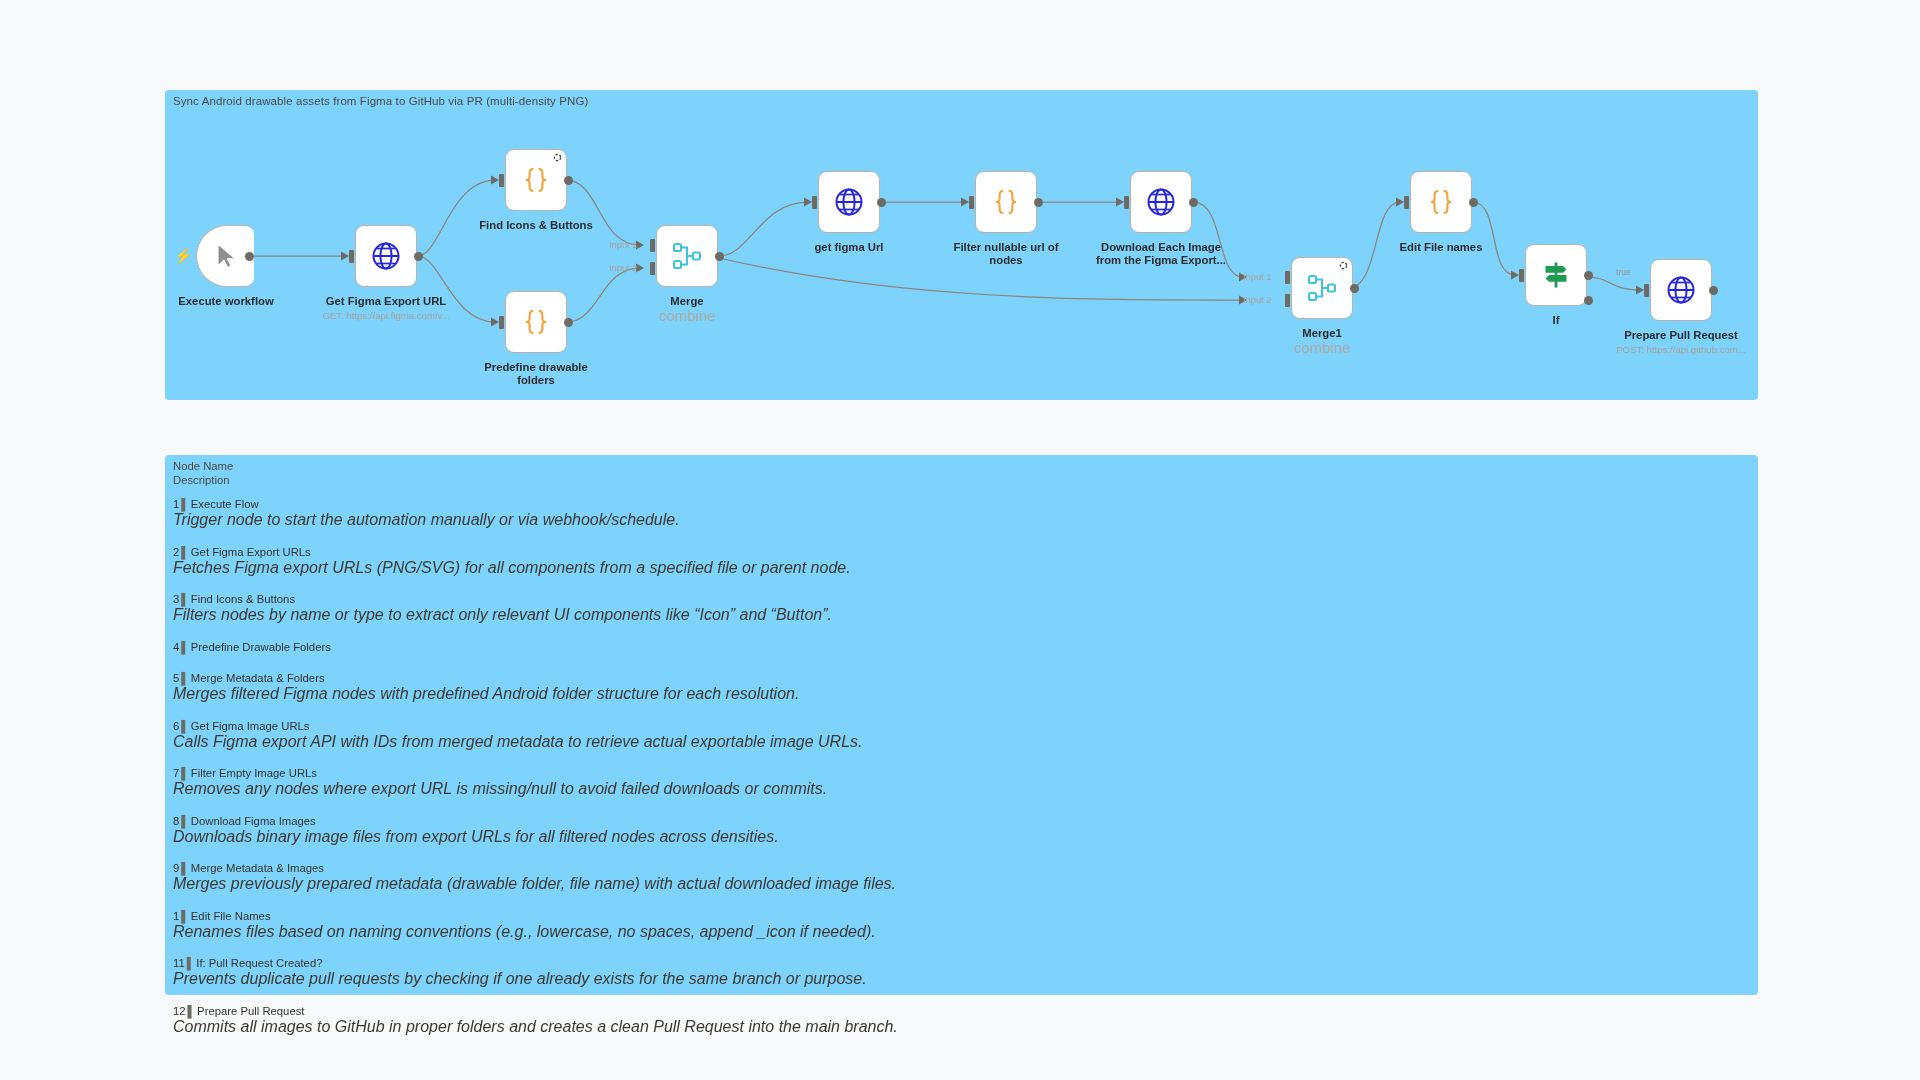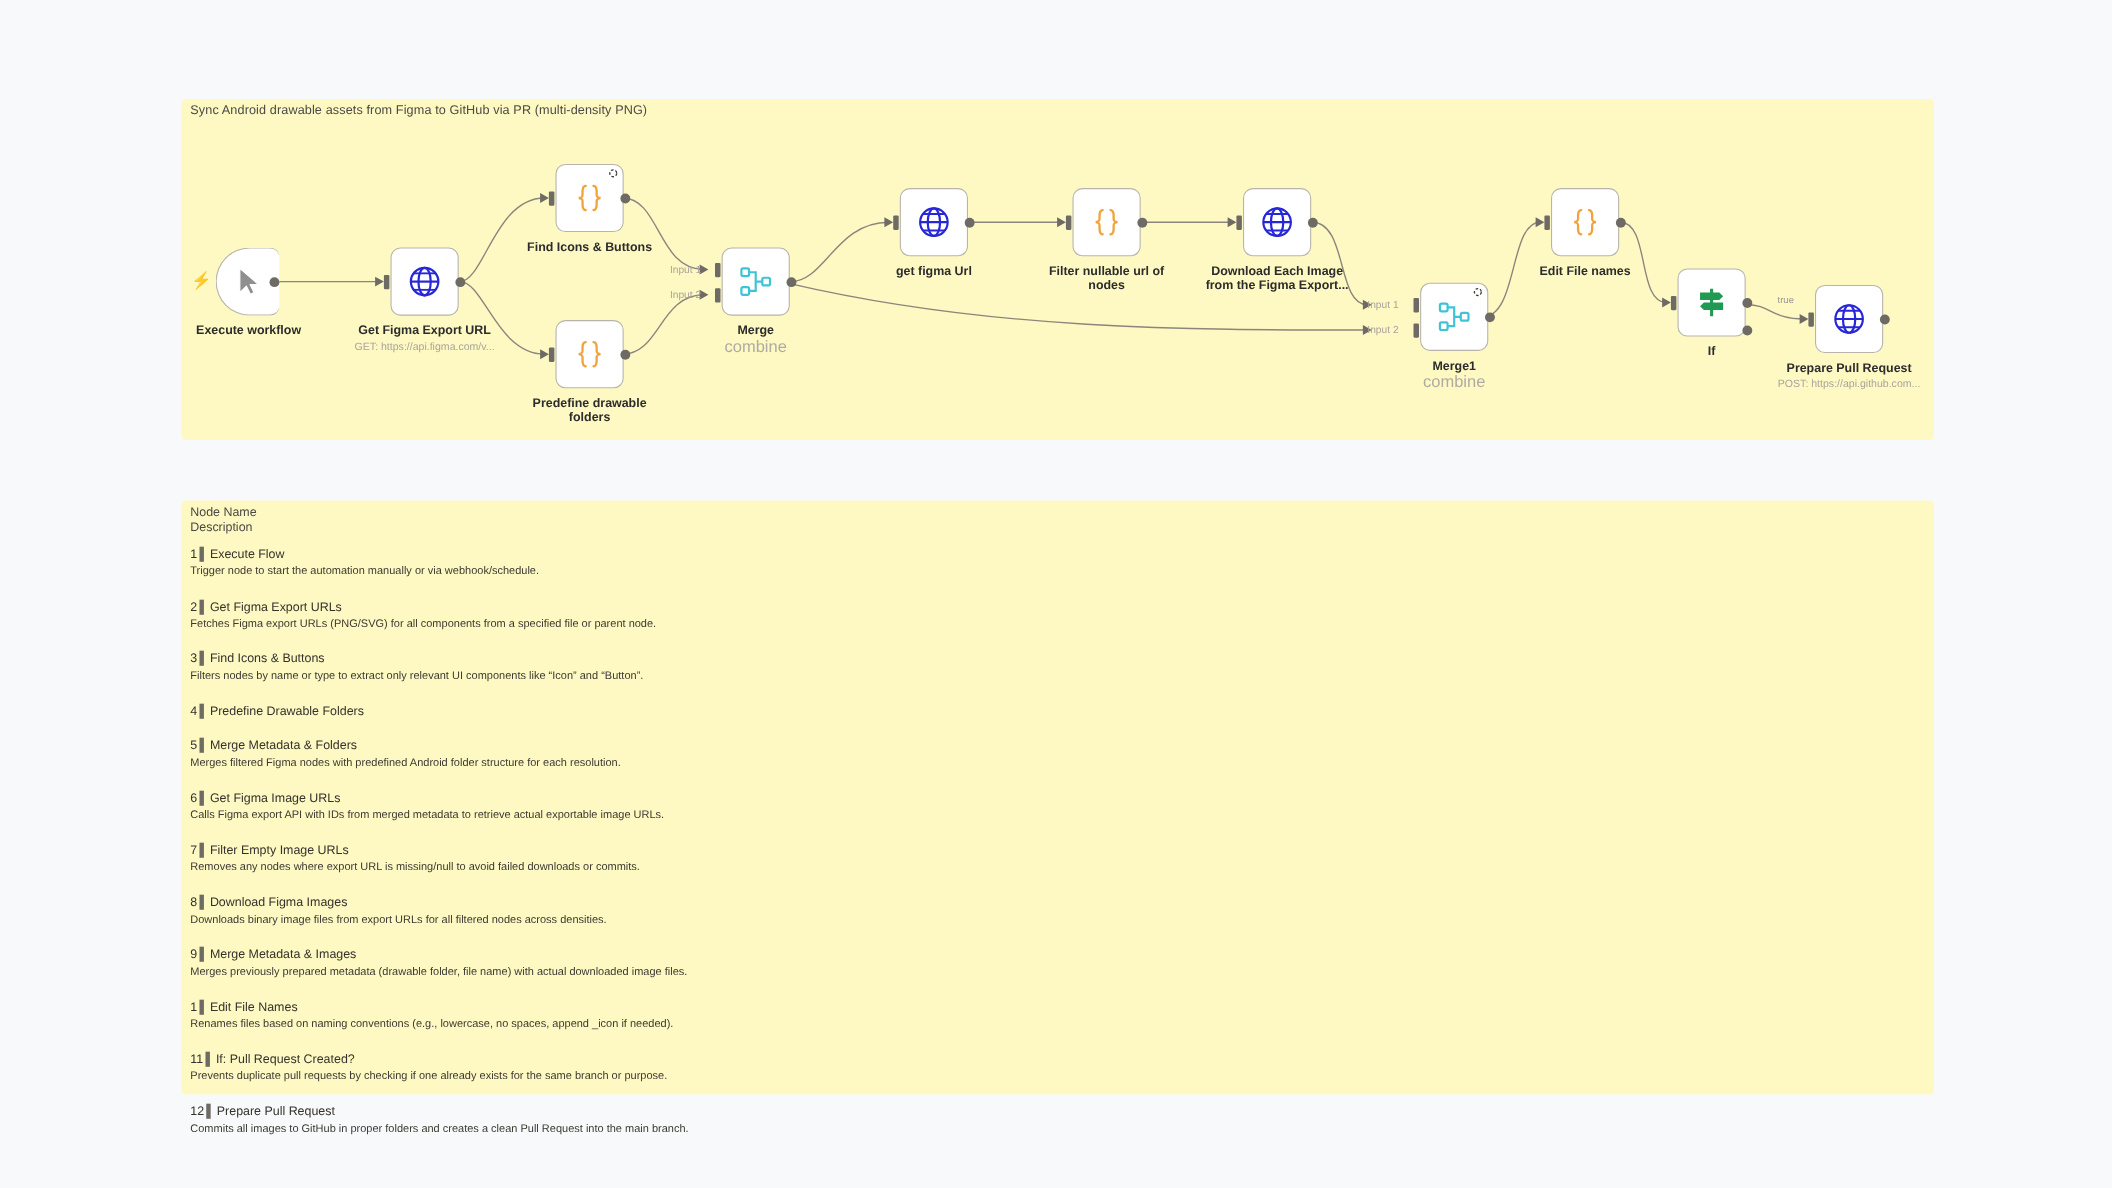--- a/index.html
+++ b/index.html
@@ -9,21 +9,21 @@
     width: 1920px; height: 1080px;
     background: #f8f9fb;
     font-family: "Liberation Sans", sans-serif;
     overflow: hidden;
   }
   .canvas { position: relative; width: 1920px; height: 1080px; }
 
   
   .sticky {
     position: absolute;
-    background: #fef9c3;
+    background: #7dd3fc;
     border-radius: 4px;
   }
   #workflow-note { left: 165px; top: 90px; width: 1593px; height: 310px; }
   #doc-note      { left: 165px; top: 455px; width: 1593px; height: 540px; }
 
   .note-title {
     position: absolute; left: 8px; top: 5px;
     font-size: 11.5px; color: #4b4a44; letter-spacing: .1px;
     white-space: nowrap;
   }
@@ -102,21 +102,21 @@
   #doc-head { position: absolute; left: 8px; top: 5px; }
   .doc-head-line { font-size: 11.3px; color: #4b4a44; line-height: 13.5px; }
   #doc-list { position: absolute; left: 8px; top: 42px; right: 10px; }
   .doc-item { margin-bottom: 17.5px; }
   .doc-name {
     font-size: 11.3px; color: #35322c; line-height: 14px;
     font-weight: 500;
   }
   .doc-num { color: #35322c; }
   .doc-sep { color: #6e6a64; padding: 0 2px; letter-spacing: -.5px; }
-  .doc-desc { font-size: 10px; color: #3c3931; line-height: 15px; margin-top: 1px; }
+  .doc-desc { font-size: 16px; color: #3c3931; line-height: 15px; margin-top: 1px; font-style: italic; }
 </style>
 </head>
 <body>
 
 <div class="canvas">
 
   <div class="sticky" id="workflow-note">
     <div class="note-title">Sync Android drawable assets from Figma to GitHub via PR (multi-density PNG)</div>
   </div>
 

